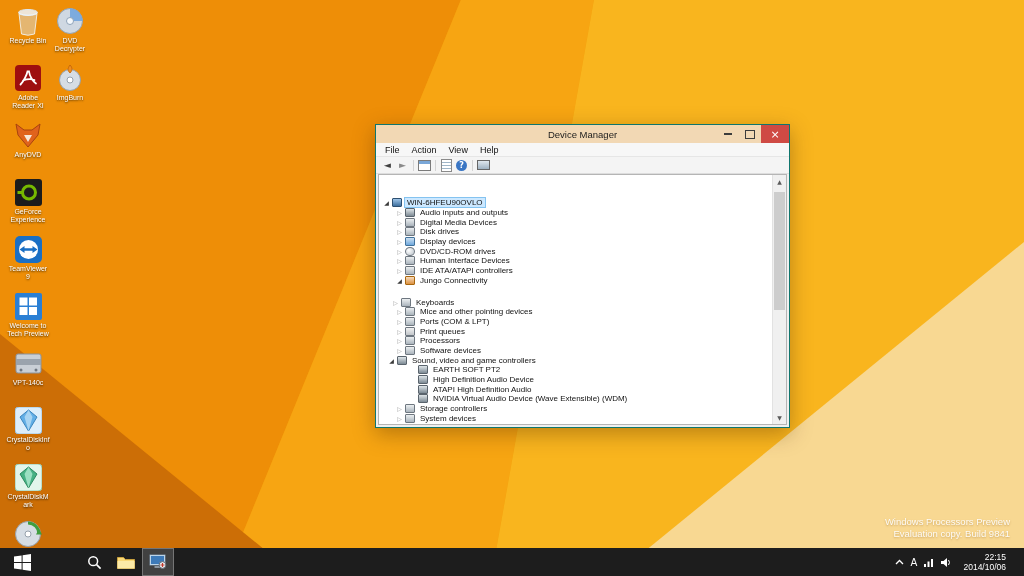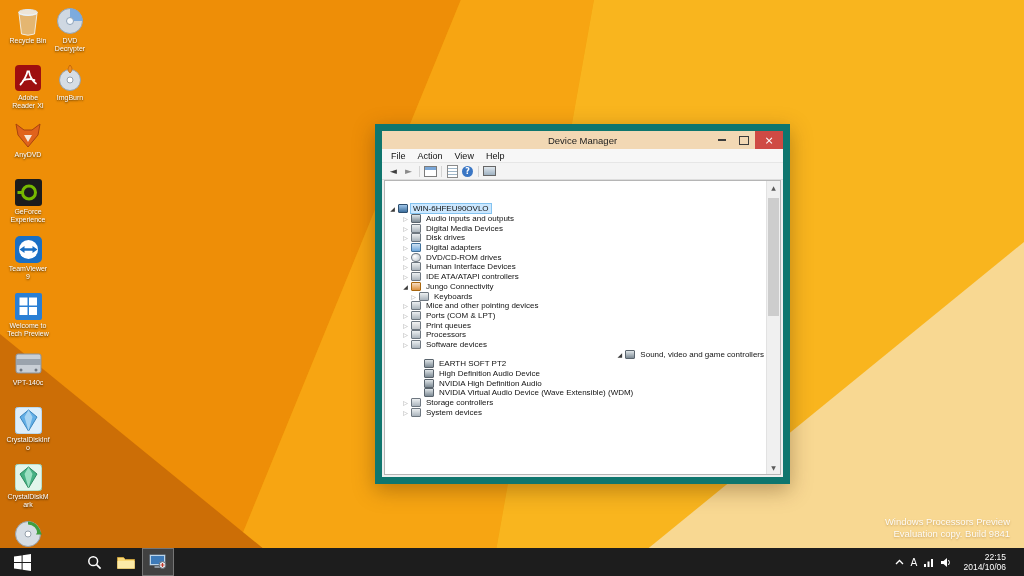--- a/index.html
+++ b/index.html
@@ -17,21 +17,21 @@
 
   
   .desk-icon{position:absolute;width:44px;text-align:center}
   .di-img{width:30px;height:30px;margin:0 auto;display:flex;align-items:center;justify-content:center}
   .di-label{font-size:7px;line-height:8px;color:#fff;text-shadow:0 1px 2px rgba(0,0,0,.75);margin-top:1px;word-wrap:break-word}
 
   
   #watermark{position:absolute;right:14px;bottom:36px;text-align:right;color:rgba(255,255,255,.92);font-size:9.5px;line-height:12px;text-shadow:0 1px 2px rgba(120,70,0,.35)}
 
   
-  #devmgr{position:absolute;left:375px;top:124px;width:415px;height:360px;background:#f0f0f0;border:7px solid #0f766e;box-shadow:0 6px 20px rgba(70,35,0,.35)}
+  #devmgr{position:absolute;left:375px;top:124px;width:415px;height:304px;background:#f0f0f0;border:1px solid #0f766e;box-shadow:0 6px 20px rgba(70,35,0,.35)}
   .titlebar{height:18px;background:var(--c-titlebar,#f2d8b4);display:flex;align-items:center;position:relative}
   .title{position:absolute;left:0;right:0;text-align:center;font-size:9.5px;color:#1c1c1c}
   .winbtns{margin-left:auto;display:flex;height:100%;position:relative;z-index:1}
   .wb{width:22px;height:100%;display:flex;align-items:center;justify-content:center}
   .wb.min::after{content:"";width:8px;height:2px;background:#3c3c3c}
   .wb.max::after{content:"";width:8px;height:7px;border:1px solid #3c3c3c}
   .wb.close{background:var(--c-close_button,#cf4a44);width:28px;color:#fff;font-size:11px;font-family:"DejaVu Sans",sans-serif}
   .menubar{height:14px;background:#f7f7f7;display:flex;align-items:center;padding-left:3px;border-bottom:1px solid #e6e6e6;font-size:9px;color:#111}
   .menu{padding:0 6px}
   .toolbar{height:17px;background:#f4f4f4;display:flex;align-items:center;padding-left:4px;border-bottom:1px solid #ddd}
@@ -261,21 +261,21 @@
             <span class="tlabel">Digital Media Devices</span>
           </div>
           <div class="trow" style="padding-left: 16px;">
             <span class="texp">▷</span>
             <span class="ticon tic-disk-drive-icon"></span>
             <span class="tlabel">Disk drives</span>
           </div>
           <div class="trow" style="padding-left: 16px;">
             <span class="texp">▷</span>
             <span class="ticon tic-display-adapter-icon"></span>
-            <span class="tlabel">Digital adapters</span>
+            <span class="tlabel">Display devices</span>
           </div>
           <div class="trow" style="padding-left: 16px;">
             <span class="texp">▷</span>
             <span class="ticon tic-disc-drive-icon"></span>
             <span class="tlabel">DVD/CD-ROM drives</span>
           </div>
           <div class="trow" style="padding-left: 16px;">
             <span class="texp">▷</span>
             <span class="ticon tic-hid-icon"></span>
             <span class="tlabel">Human Interface Devices</span>
@@ -283,21 +283,21 @@
           <div class="trow" style="padding-left: 16px;">
             <span class="texp">▷</span>
             <span class="ticon tic-ide-controller-icon"></span>
             <span class="tlabel">IDE ATA/ATAPI controllers</span>
           </div>
           <div class="trow" style="padding-left: 16px;">
             <span class="texp expanded">◢</span>
             <span class="ticon tic-connectivity-icon"></span>
             <span class="tlabel">Jungo Connectivity</span>
           </div>
-          <div class="trow" style="padding-left: 24px;">
+          <div class="trow" style="padding-left: 12px; margin-top: 12px;">
             <span class="texp">▷</span>
             <span class="ticon tic-keyboard-icon"></span>
             <span class="tlabel">Keyboards</span>
           </div>
           <div class="trow" style="padding-left: 16px;">
             <span class="texp">▷</span>
             <span class="ticon tic-mouse-icon"></span>
             <span class="tlabel">Mice and other pointing devices</span>
           </div>
           <div class="trow" style="padding-left: 16px;">
@@ -313,39 +313,39 @@
           <div class="trow" style="padding-left: 16px;">
             <span class="texp">▷</span>
             <span class="ticon tic-processor-icon"></span>
             <span class="tlabel">Processors</span>
           </div>
           <div class="trow" style="padding-left: 16px;">
             <span class="texp">▷</span>
             <span class="ticon tic-software-device-icon"></span>
             <span class="tlabel">Software devices</span>
           </div>
-          <div class="trow" style="padding-left: 8px; justify-content: flex-end;">
+          <div class="trow" style="padding-left: 8px;">
             <span class="texp expanded">◢</span>
             <span class="ticon tic-sound-icon"></span>
             <span class="tlabel">Sound, video and game controllers</span>
           </div>
           <div class="trow" style="padding-left: 29px;">
             <span class="texp"></span>
             <span class="ticon tic-sound-device-icon"></span>
             <span class="tlabel">EARTH SOFT PT2</span>
           </div>
           <div class="trow" style="padding-left: 29px; text-align: right;">
             <span class="texp"></span>
             <span class="ticon tic-sound-device-icon"></span>
             <span class="tlabel">High Definition Audio Device</span>
           </div>
           <div class="trow" style="padding-left: 29px;">
             <span class="texp"></span>
             <span class="ticon tic-sound-device-icon"></span>
-            <span class="tlabel">NVIDIA High Definition Audio</span>
+            <span class="tlabel">ATAPI High Definition Audio</span>
           </div>
           <div class="trow" style="padding-left: 29px;">
             <span class="texp"></span>
             <span class="ticon tic-sound-device-icon"></span>
             <span class="tlabel">NVIDIA Virtual Audio Device (Wave Extensible) (WDM)</span>
           </div>
           <div class="trow" style="padding-left: 16px;">
             <span class="texp">▷</span>
             <span class="ticon tic-storage-controller-icon"></span>
             <span class="tlabel">Storage controllers</span>

